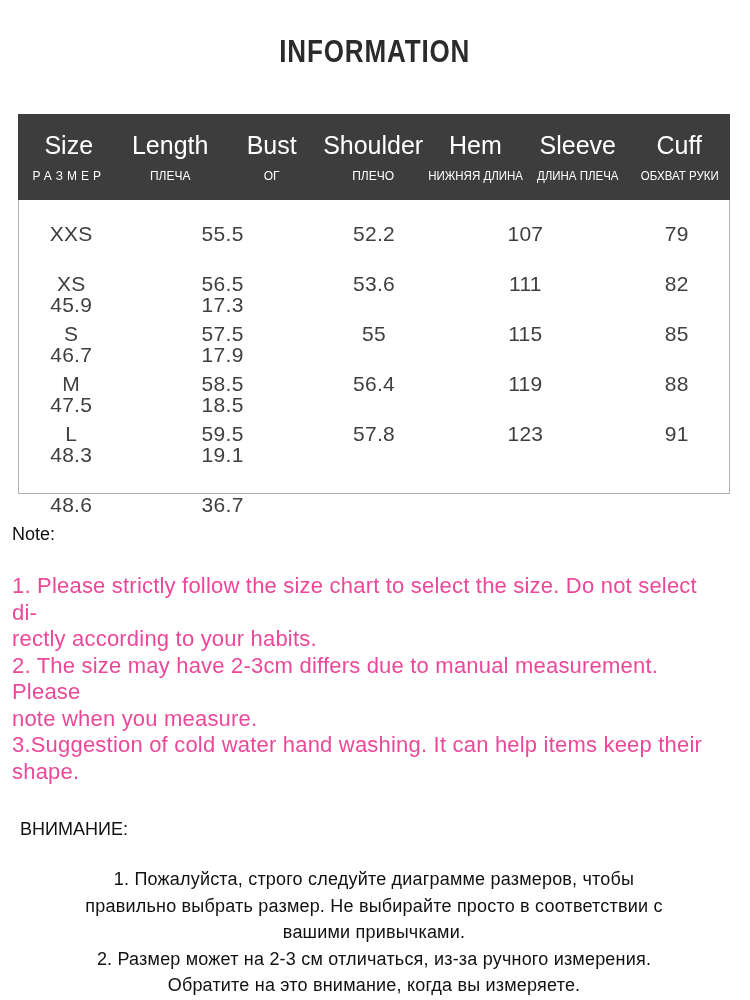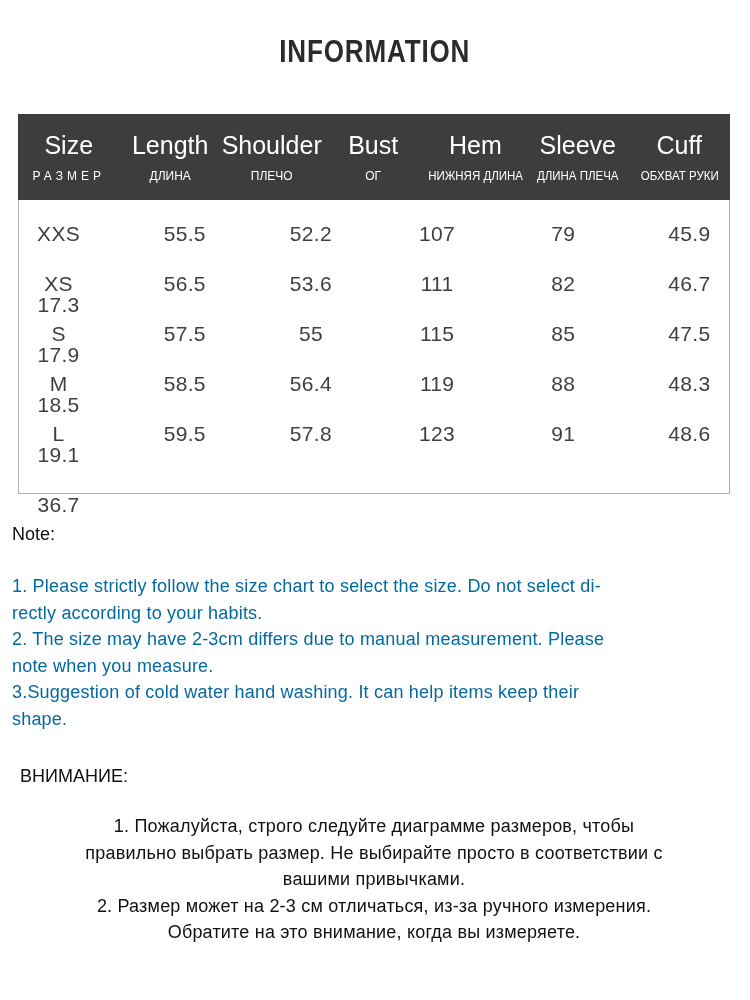--- a/index.html
+++ b/index.html
@@ -65,44 +65,44 @@
     transform: scaleX(0.92);
     transform-origin: center;
   }
   .size-table-body {
     border: 1px solid #b0b0b0;
     border-top: none;
     padding: 22px 0 21px 0;
   }
   .tr {
     display: grid;
-    grid-template-columns: repeat(6, 1fr);
+    grid-template-columns: repeat(5, 1fr);
     height: 50px;
     align-items: center;
     gap: 47px;
   }
   .td {
     text-align: center;
     font-size: 21px;
     color: #3f3f3f;
     letter-spacing: 0.3px;
   }
 
   
   .note-section { margin: 27px 22px 0 12px; }
   .section-title {
     font-size: 18px;
     color: #111111;
     line-height: 26px;
   }
   .note-paragraphs { margin-top: 26px; }
   .note-item {
-    font-size: 18px;
+    font-size: 22px;
     line-height: 26.5px;
-    color: #0369a1;
+    color: #ec4899;
     white-space: pre-line;
     letter-spacing: 0.2px;
   }
 
   .attention-section { margin: 31px 22px 0 20px; }
   .attention-paragraphs { margin-top: 24px; }
   .attention-item {
     font-size: 18px;
     line-height: 26.5px;
     color: #111111;
@@ -119,29 +119,29 @@
 </div>
 
 <div class="size-table">
   <div class="size-table-header">
     <div class="th">
       <span class="en">Size</span>
       <span class="ru spread">РАЗМЕР</span>
     </div>
     <div class="th">
       <span class="en">Length</span>
-      <span class="ru">ДЛИНА</span>
+      <span class="ru">ПЛЕЧА</span>
+    </div>
+    <div class="th">
+      <span class="en">Bust</span>
+      <span class="ru">ОГ</span>
     </div>
     <div class="th">
       <span class="en">Shoulder</span>
       <span class="ru">ПЛЕЧО</span>
-    </div>
-    <div class="th">
-      <span class="en">Bust</span>
-      <span class="ru">ОГ</span>
     </div>
     <div class="th">
       <span class="en">Hem</span>
       <span class="ru cond">НИЖНЯЯ ДЛИНА</span>
     </div>
     <div class="th">
       <span class="en">Sleeve</span>
       <span class="ru cond">ДЛИНА ПЛЕЧА</span>
     </div>
     <div class="th">

